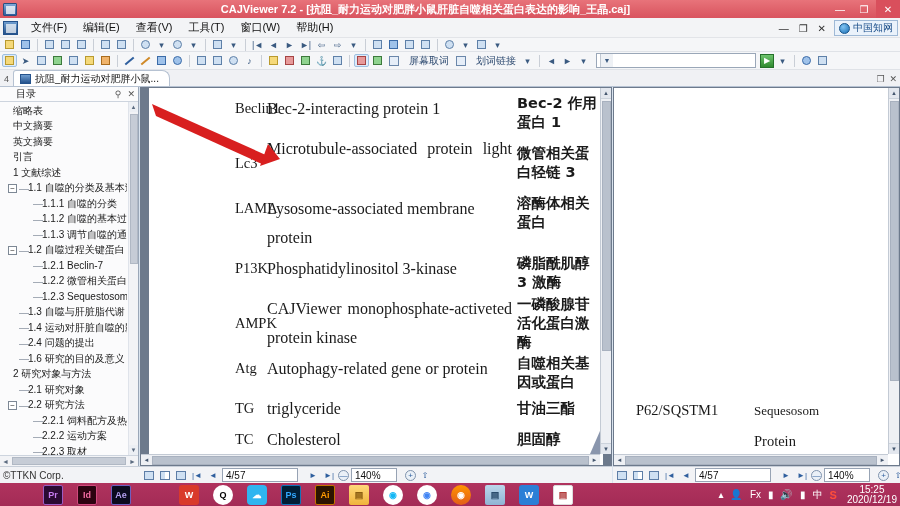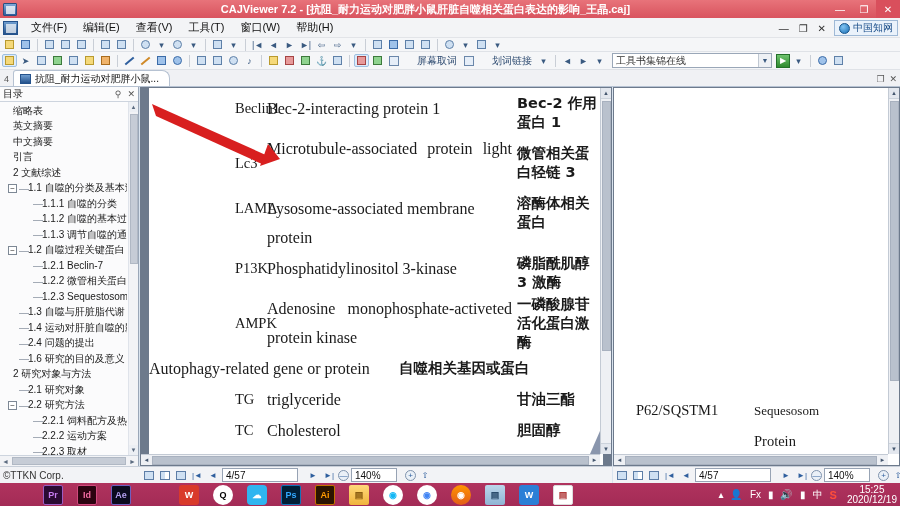--- a/index.html
+++ b/index.html
@@ -92,21 +92,21 @@
   .tb .sq.y { background: #f5d97a; border-color: #b99a2e; }
   .tb .sq.g { background: #8fd38f; border-color: #3c7a3c; }
   .tb .sq.r { background: #e79a9a; border-color: #a64444; }
   .tb .sq.b { background: #9fc2ea; border-color: #3b6ba8; }
   .tb .sq.o { background: #f0b36a; border-color: #a96c1e; }
   .tb .sq.round { border-radius: 50%; }
   .tb .pen { width: 11px; height: 2px; background: #2f5f9e; transform: rotate(-40deg); }
   .tb .pen.o { background: #d08a28; }
   .sep { width: 1px; height: 12px; background: #c9ced6; margin: 0 3px; flex:none; }
   .tb-label {
-    display: flex; align-items: center; gap: 18px; font-size: 10px;
+    display: flex; align-items: center; gap: 10px; font-size: 10px;
     color: #2d4a70; padding: 0 3px; height: 15px; white-space: nowrap; flex:none;
   }
   .tb-label .bx { width: 10px; height: 10px; border: 1px solid #6b87aa; background: #e6eef8; flex:none;}
   .combo {
     height: 15px; width: 160px; border: 1px solid #9aa7b8; background: #fff;
     display: flex; align-items: center; font-size: 10px; color: #333;
     padding-left: 3px; flex: none; margin-left: 4px;
   }
   .combo .cv { flex: 1; overflow: hidden; white-space: nowrap; }
   .combo .arrow {
@@ -138,21 +138,21 @@
 
   
   .toc {
     position: absolute; top: 87px; left: 0; width: 139px; bottom: 40px;
     background: #fbfbfc; border-right: 1px solid #9aa7b8;
     display: flex; flex-direction: column;
   }
   .toc-head {
     height: 15px; display: flex; align-items: center;
     border-bottom: 1px solid #cdd4de; background: #fbfbfc;
-    font-size: 10px; color: #222; padding-left: 3px;
+    font-size: 10px; color: #222; padding-left: 16px;
   }
   .toc-head .ttl { flex: 1; }
   .toc-head .pin, .toc-head .x { font-size: 9px; color: #555; padding: 0 3px; }
   .toc-body {
     flex: 1; position: relative; overflow: hidden;
     font-size: 10px; color: #1a1a1a; padding-top: 1px;
   }
   .toc-scroll { position: absolute; right: 0; top: 0; bottom: 0; width: 10px; background: #f2f3f6; border-left: 1px solid #dfe3ea; }
   .toc-scroll .up, .toc-scroll .dn {
     height: 10px; display:flex;align-items:center;justify-content:center;
@@ -489,21 +489,20 @@
     <div class="tb-label">
       <span class="bx"></span>
       <span>划词链接</span>
     </div>
     <div class="tb">▾</div>
     <div class="sep"></div>
     <div class="tb">◄</div>
     <div class="tb">►</div>
     <div class="tb">▾</div>
     <div class="combo">
-      <span class="cv">工具书集锦在线</span>
       <span class="arrow">▼</span>
     </div>
     <div class="go-btn">▶</div>
     <div class="tb">▾</div>
     <div class="sep"></div>
     <div class="tb">
         <span class="sq b round"></span>
       </div>
     <div class="tb">
         <span class="sq"></span>
@@ -529,33 +528,33 @@
       <span class="x">✕</span>
     </div>
     <div class="toc-body">
       <div class="toc-list">
           <div class="toc-row lvl0">
             <span class="exp none"></span>
             <span class="lab">缩略表</span>
           </div>
           <div class="toc-row lvl0">
             <span class="exp none"></span>
+            <span class="lab">中文摘要</span>
+          </div>
+          <div class="toc-row lvl0">
+            <span class="exp none"></span>
             <span class="lab">英文摘要</span>
           </div>
           <div class="toc-row lvl0">
             <span class="exp none"></span>
-            <span class="lab">中文摘要</span>
+            <span class="lab">引言</span>
           </div>
           <div class="toc-row lvl0">
             <span class="exp none"></span>
-            <span class="lab">引言</span>
-          </div>
-          <div class="toc-row lvl0">
-            <span class="exp none"></span>
-            <span class="lab">2 文献综述</span>
+            <span class="lab">1 文献综述</span>
           </div>
           <div class="toc-row lvl1">
             <span class="exp">−</span>
             <span class="dash">—</span>
             <span class="lab">1.1 自噬的分类及基本过程</span>
           </div>
           <div class="toc-row lvl2">
             <span class="exp none"></span>
             <span class="dash">—</span>
             <span class="lab">1.1.1 自噬的分类</span>
@@ -688,29 +687,30 @@
             <div class="c2">
               <div class="lh1">Phosphatidylinositol 3-kinase</div>
             </div>
             <div class="c3 vmid">磷脂酰肌醇 3 激酶</div>
           </div>
           <div class="abbr-row">
             <div class="c1 vmid" style="min-height: 58px;">AMPK</div>
             <div class="c2">
               <div class="lh1">
                 <div class="just">
-                  <span>Adenosine</span>
+                  <span>CAJViewer</span>
                   <span>monophosphate-activeted</span>
                 </div>
               </div>
               <div class="lh1">protein kinase</div>
             </div>
             <div class="c3 vmid" style="min-height: 58px;">一磷酸腺苷活化蛋白激酶</div>
           </div>
           <div class="abbr-row">
+            <div class="c1 vmid">Atg</div>
             <div class="c2">
               <div class="lh1">Autophagy-related gene or protein</div>
             </div>
             <div class="c3 vmid">自噬相关基因或蛋白</div>
           </div>
           <div class="abbr-row">
             <div class="c1 vmid">TG</div>
             <div class="c2">
               <div class="lh1">triglyceride</div>
             </div>

